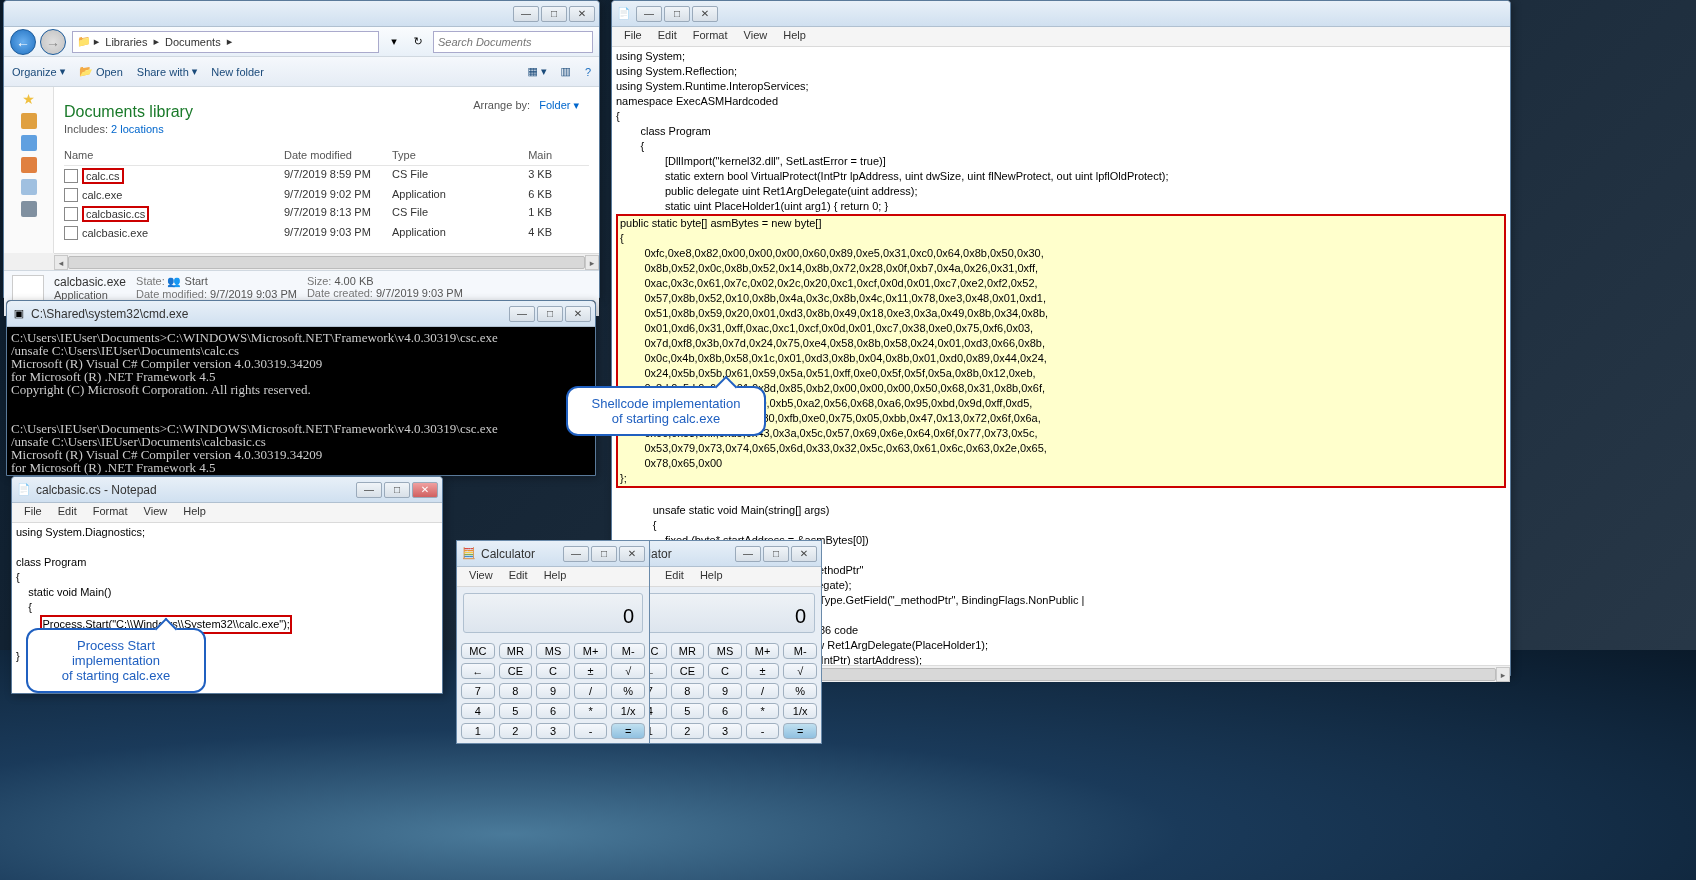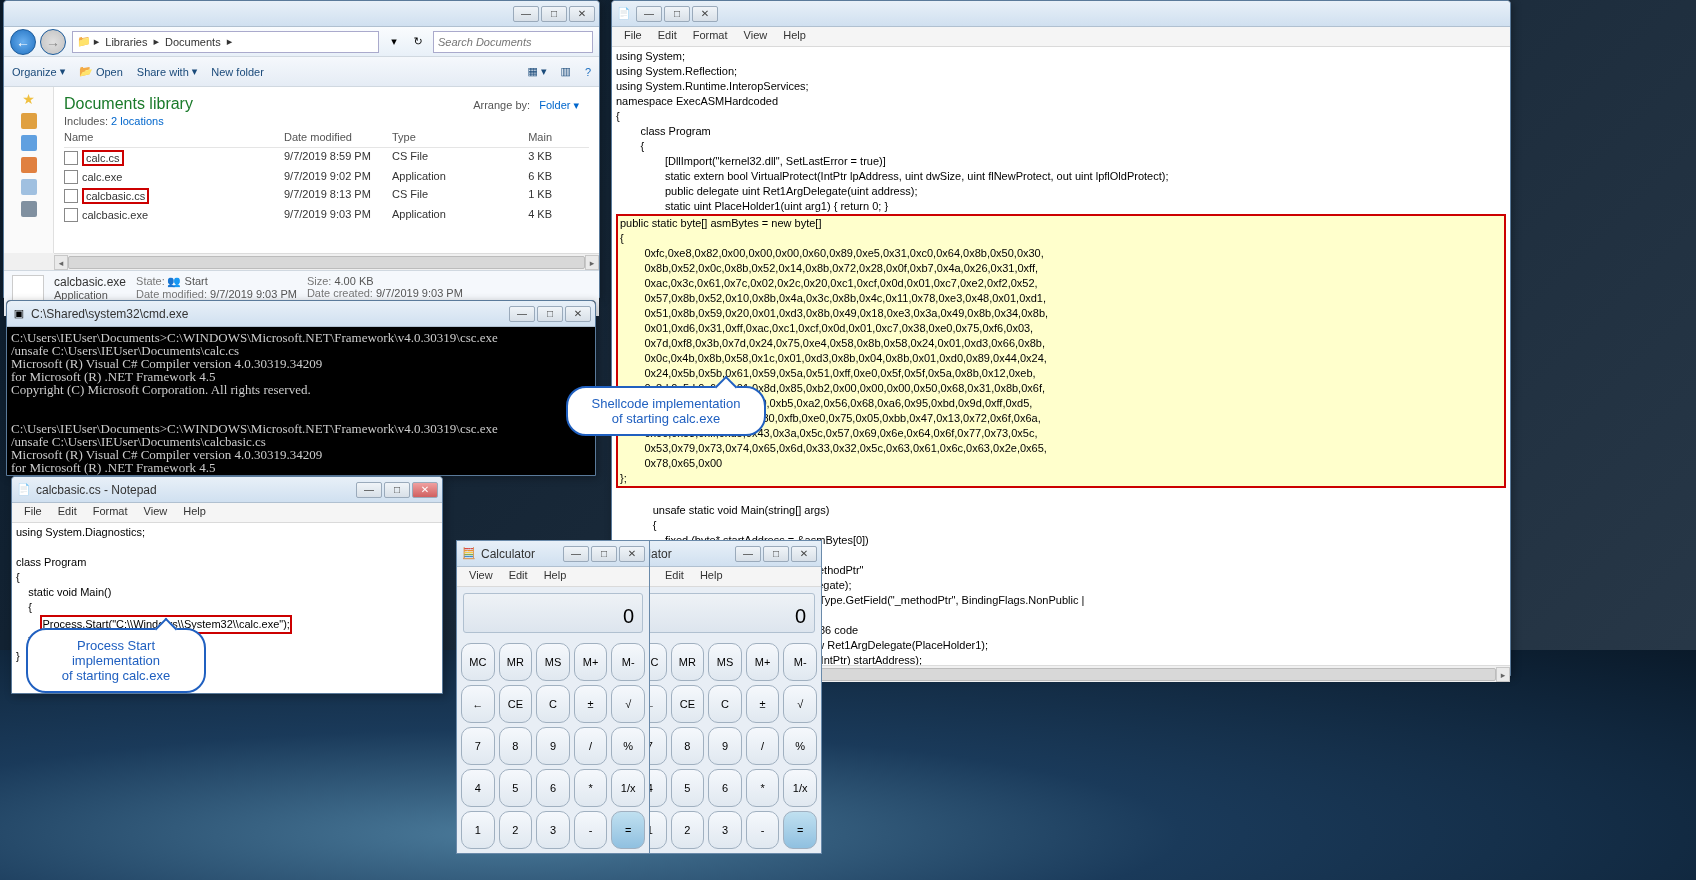--- a/index.html
+++ b/index.html
@@ -23,27 +23,27 @@
 #explorer .navbtn.fwd{background:radial-gradient(#e0e0e0,#c0c0c0);color:#888}
 #explorer .addr{flex:1;height:22px;background:#fff;border:1px solid #aac;display:flex;align-items:center;padding:0 4px;font-size:11px;gap:6px}
 #explorer .addr span{color:#333}
 #explorer .search{width:160px;height:22px;background:#fff;border:1px solid #aac;display:flex;align-items:center;padding:0 4px}
 #explorer .search input{border:none;outline:none;width:100%;font-style:italic;color:#888;font-size:11px}
 #explorer .cmdbar{height:30px;background:linear-gradient(#f5f8fc,#e5ecf5);display:flex;align-items:center;padding:0 8px;gap:14px;border-bottom:1px solid #d0d8e0;font-size:12px;color:#1a4a7a}
 #explorer .cmdbar .item{display:flex;align-items:center;gap:3px;cursor:pointer}
 #explorer .body{display:flex;height:166px}
 #explorer .side{width:50px;background:#fafafa;border-right:1px solid #e0e0e0;padding:4px 2px;display:flex;flex-direction:column;gap:6px;align-items:center}
 #explorer .side .sicon{width:16px;height:16px;background:#f0d060;border-radius:2px}
-#explorer .main{flex:1;background:#fff;padding:8px 10px;overflow:hidden}
+#explorer .main{flex:1;background:#fff;padding:16px 10px;overflow:hidden}
 #explorer .libhead{color:#1a7a2a;font-size:16px;margin-bottom:2px}
 #explorer .libsub{font-size:11px;color:#555}
 #explorer .libsub a{color:#06c}
 #explorer .arrange{position:absolute;right:20px;top:98px;font-size:11px;color:#555}
 #explorer .arrange a{color:#06c}
-#explorer .cols{display:flex;font-size:11px;color:#555;border-bottom:1px solid #e5e5e5;padding:4px 0;margin-top:0}
+#explorer .cols{display:flex;font-size:11px;color:#555;border-bottom:1px solid #e5e5e5;padding:4px 0;margin-top:10px}
 #explorer .cols div:nth-child(1){width:220px}
 #explorer .cols div:nth-child(2){width:108px}
 #explorer .cols div:nth-child(3){width:100px}
 #explorer .cols div:nth-child(4){width:60px;text-align:right}
 #explorer .row{display:flex;font-size:11px;color:#333;padding:2px 0;}
 #explorer .row div:nth-child(1){width:220px;display:flex;align-items:center;gap:4px}
 #explorer .row div:nth-child(2){width:108px}
 #explorer .row div:nth-child(3){width:100px}
 #explorer .row div:nth-child(4){width:60px;text-align:right}
 #explorer .ficon{width:14px;height:14px;display:inline-block;border:1px solid #888;background:#fff}
@@ -64,25 +64,25 @@
 
 
 #np2{left:611px;top:0;width:900px;height:676px;background:#fff}
 #np2 .ed{font-family:Consolas,monospace;font-size:12px;padding:2px 4px;white-space:pre;line-height:15px;background:#fff;height:618px;overflow:auto}
 #np2 .shellbox{border:2px solid #c00;background:#ffffcc;display:block;padding:0 2px;margin:0}
 
 
 .calc{position:absolute;width:194px;background:#e8eef5;border:1px solid #6a8aaa}
 .calc .disp{margin:6px;height:40px;background:linear-gradient(#eef2f6,#dde5ee);border:1px solid #b0c0d0;border-radius:3px;display:flex;align-items:flex-end;justify-content:flex-end;padding:4px 8px;font-size:20px}
 .calc .grid{display:grid;grid-template-columns:repeat(5,1fr);gap:4px;padding:4px}
-.calc .btn{height:38px;background:linear-gradient(#f5f8fc,#e0e8f0);border:1px solid #a0b0c0;border-radius:10px;display:flex;align-items:center;justify-content:center;font-size:11px;cursor:pointer}
+.calc .btn{height:16px;background:linear-gradient(#f5f8fc,#e0e8f0);border:1px solid #a0b0c0;border-radius:4px;display:flex;align-items:center;justify-content:center;font-size:11px;cursor:pointer}
 .calc .btn.eq{background:linear-gradient(#c0e0f0,#90c0e0)}
 
 
-.callout{position:absolute;background:#fff;border:2px solid #2060c0;border-radius:20px;padding:8px 12px;font-size:13px;color:#2060c0;text-align:center;z-index:50}
+.callout{position:absolute;background:#fff;border:2px solid #2060c0;border-radius:12px;padding:8px 12px;font-size:13px;color:#2060c0;text-align:center;z-index:50}
 .callout::after{content:"";position:absolute;width:14px;height:14px;background:#fff;border-right:2px solid #2060c0;border-bottom:2px solid #2060c0}
 #co1{left:26px;top:628px;width:180px}
 #co1::after{top:-9px;right:30px;transform:rotate(-135deg)}
 #co2{left:566px;top:386px;width:200px}
 #co2::after{top:-9px;right:30px;transform:rotate(-135deg)}
 
 .hscroll{height:17px;background:#f0f0f0;border-top:1px solid #dcdcdc;position:relative}
 .hscroll .thumb{position:absolute;left:14px;right:14px;top:2px;height:13px;background:#d8d8d8;border:1px solid #bcbcbc;border-radius:2px}
 .hscroll .ar{position:absolute;width:14px;height:15px;top:1px;background:#eaeaea;border:1px solid #c8c8c8;display:flex;align-items:center;justify-content:center;font-size:9px;color:#666}
 </style>

